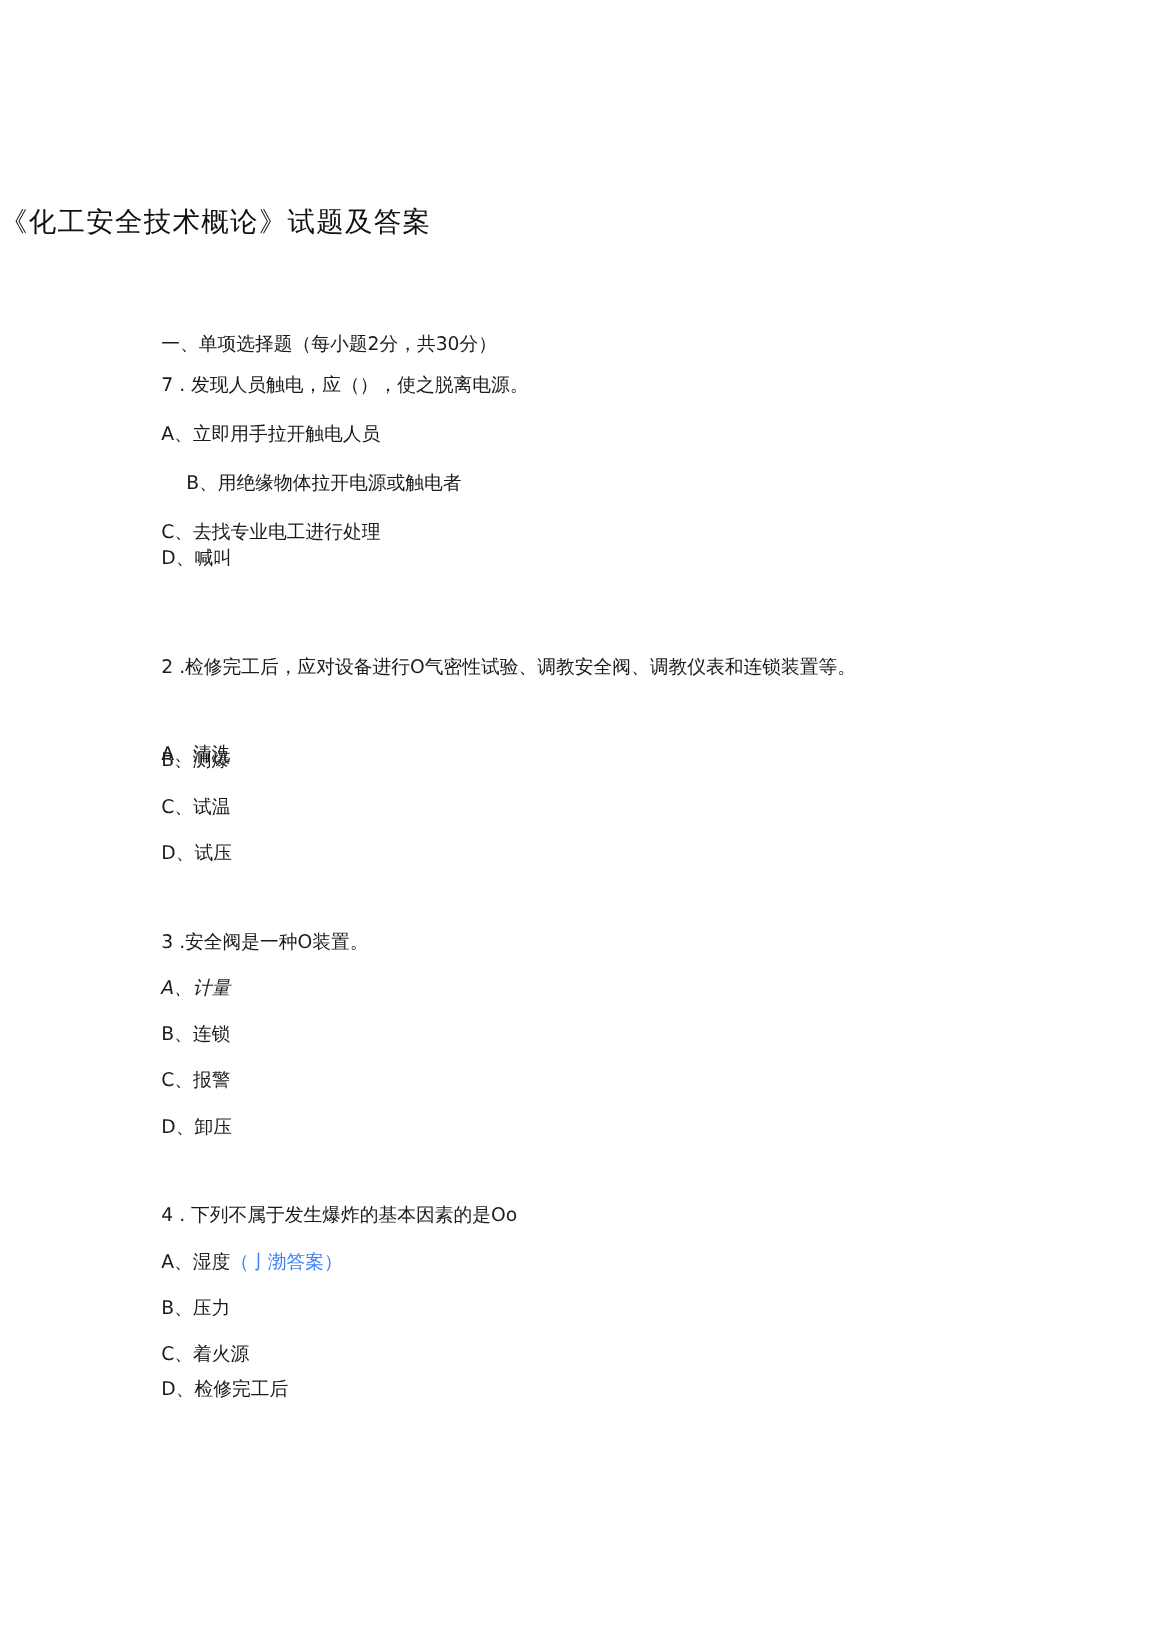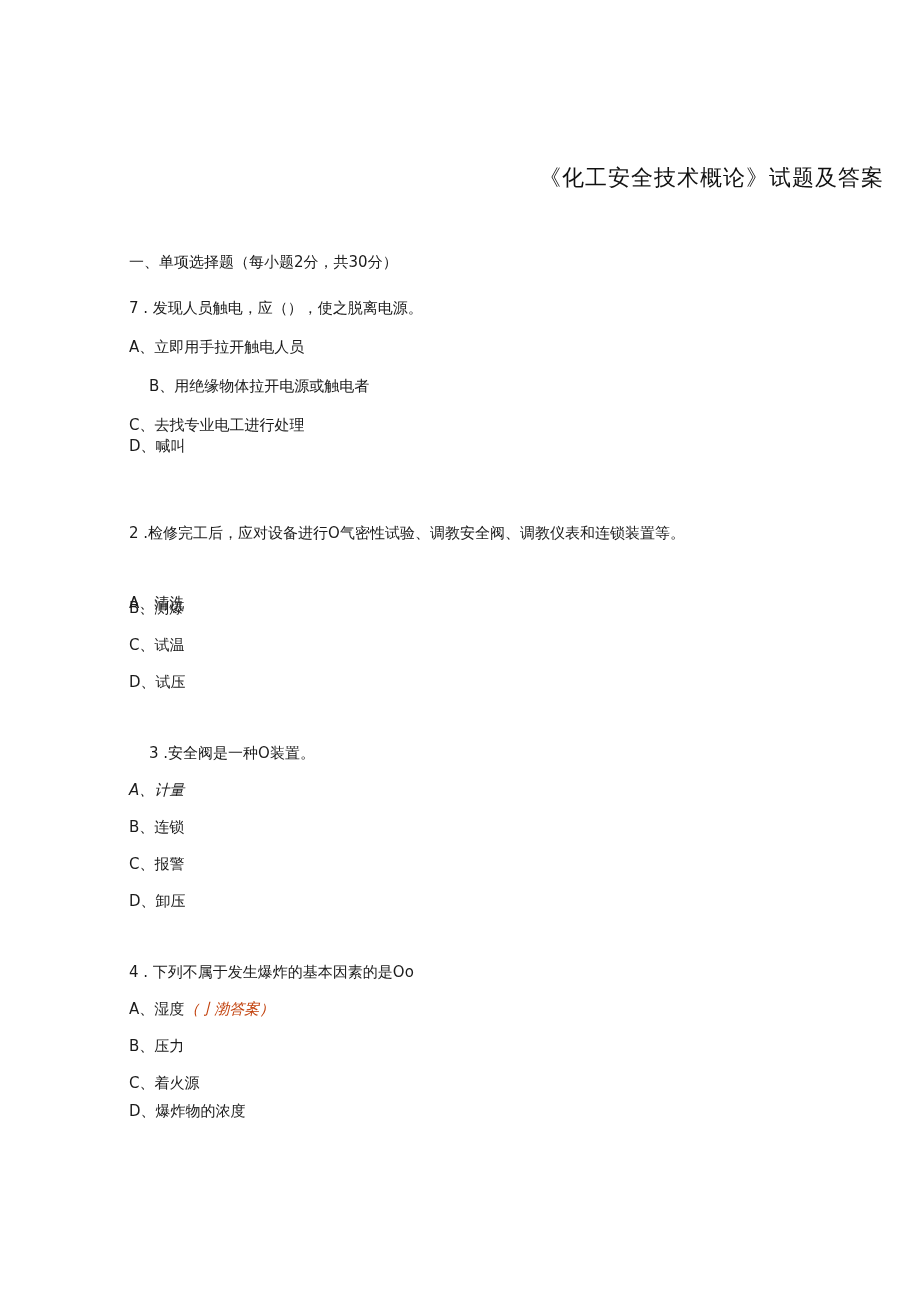--- a/index.html
+++ b/index.html
@@ -1,47 +1,47 @@
 <!DOCTYPE html>
 <html><head>
 <meta charset="utf-8">
 <style>
   html, body { margin: 0; padding: 0; background: #ffffff; }
   body { width: 920px; height: 1301px; position: relative; overflow: hidden;
          font-family: "DejaVu Sans", "Liberation Sans", sans-serif; color: #1a1a1a; }
-  .title { position: absolute; top: 163px; left: 0; width: 884px; text-align: right;
+  .title { position: absolute; top: 163px; left: 0; width: 884px; text-align: left;
            font-family: "DejaVu Serif", "Liberation Serif", serif; font-size: 22px; letter-spacing: 1px; color: #111; }
   .line { position: absolute; left: 129px; font-size: 15px; white-space: nowrap; line-height: 20px; }
-  .answer { color: #c2410c; font-style: italic; }
+  .answer { color: #3b82f6; }
   .ital { font-style: italic; }
 </style>
 </head>
 <body>
 
 <div class="title">《化工安全技术概论》试题及答案</div>
 
-<div class="line" style="top:252px;">一、单项选择题（每小题2分，共30分）</div>
+<div class="line" style="top:265px;">一、单项选择题（每小题2分，共30分）</div>
 
 <div class="line" style="top:298px;">7 . 发现人员触电，应（），使之脱离电源。</div>
 <div class="line" style="top:337px;">A、立即用手拉开触电人员</div>
 <div class="line" style="top:376px;margin-left:20px;">B、用绝缘物体拉开电源或触电者</div>
 <div class="line" style="top:415px;">C、去找专业电工进行处理</div>
 <div class="line" style="top:436px;">D、喊叫</div>
 
 <div class="line" style="top:523px;">2  .检修完工后，应对设备进行O气密性试验、调教安全阀、调教仪表和连锁装置等。</div>
 <div class="line" style="top:593px;">A、清洗</div>
 <div class="line" style="top:598px;">B、测爆</div>
 <div class="line" style="top:635px;">C、试温</div>
 <div class="line" style="top:672px;">D、试压</div>
 
-<div class="line" style="top:743px;margin-left:20px;">3  .安全阀是一种O装置。</div>
+<div class="line" style="top:743px;">3  .安全阀是一种O装置。</div>
 <div class="line ital" style="top:780px;">A、计量</div>
 <div class="line" style="top:817px;">B、连锁</div>
 <div class="line" style="top:854px;">C、报警</div>
 <div class="line" style="top:891px;text-align:right;">D、卸压</div>
 
 <div class="line" style="top:962px;">4  . 下列不属于发生爆炸的基本因素的是Oo</div>
 <div class="line" style="top:999px;">
   <span>A、湿度</span><span class="answer">（亅渤答案）</span>
 </div>
 <div class="line" style="top:1036px;">B、压力</div>
 <div class="line" style="top:1073px;">C、着火源</div>
-<div class="line" style="top:1101px;">D、爆炸物的浓度</div>
+<div class="line" style="top:1101px;">D、检修完工后</div>
 
 </body></html>

